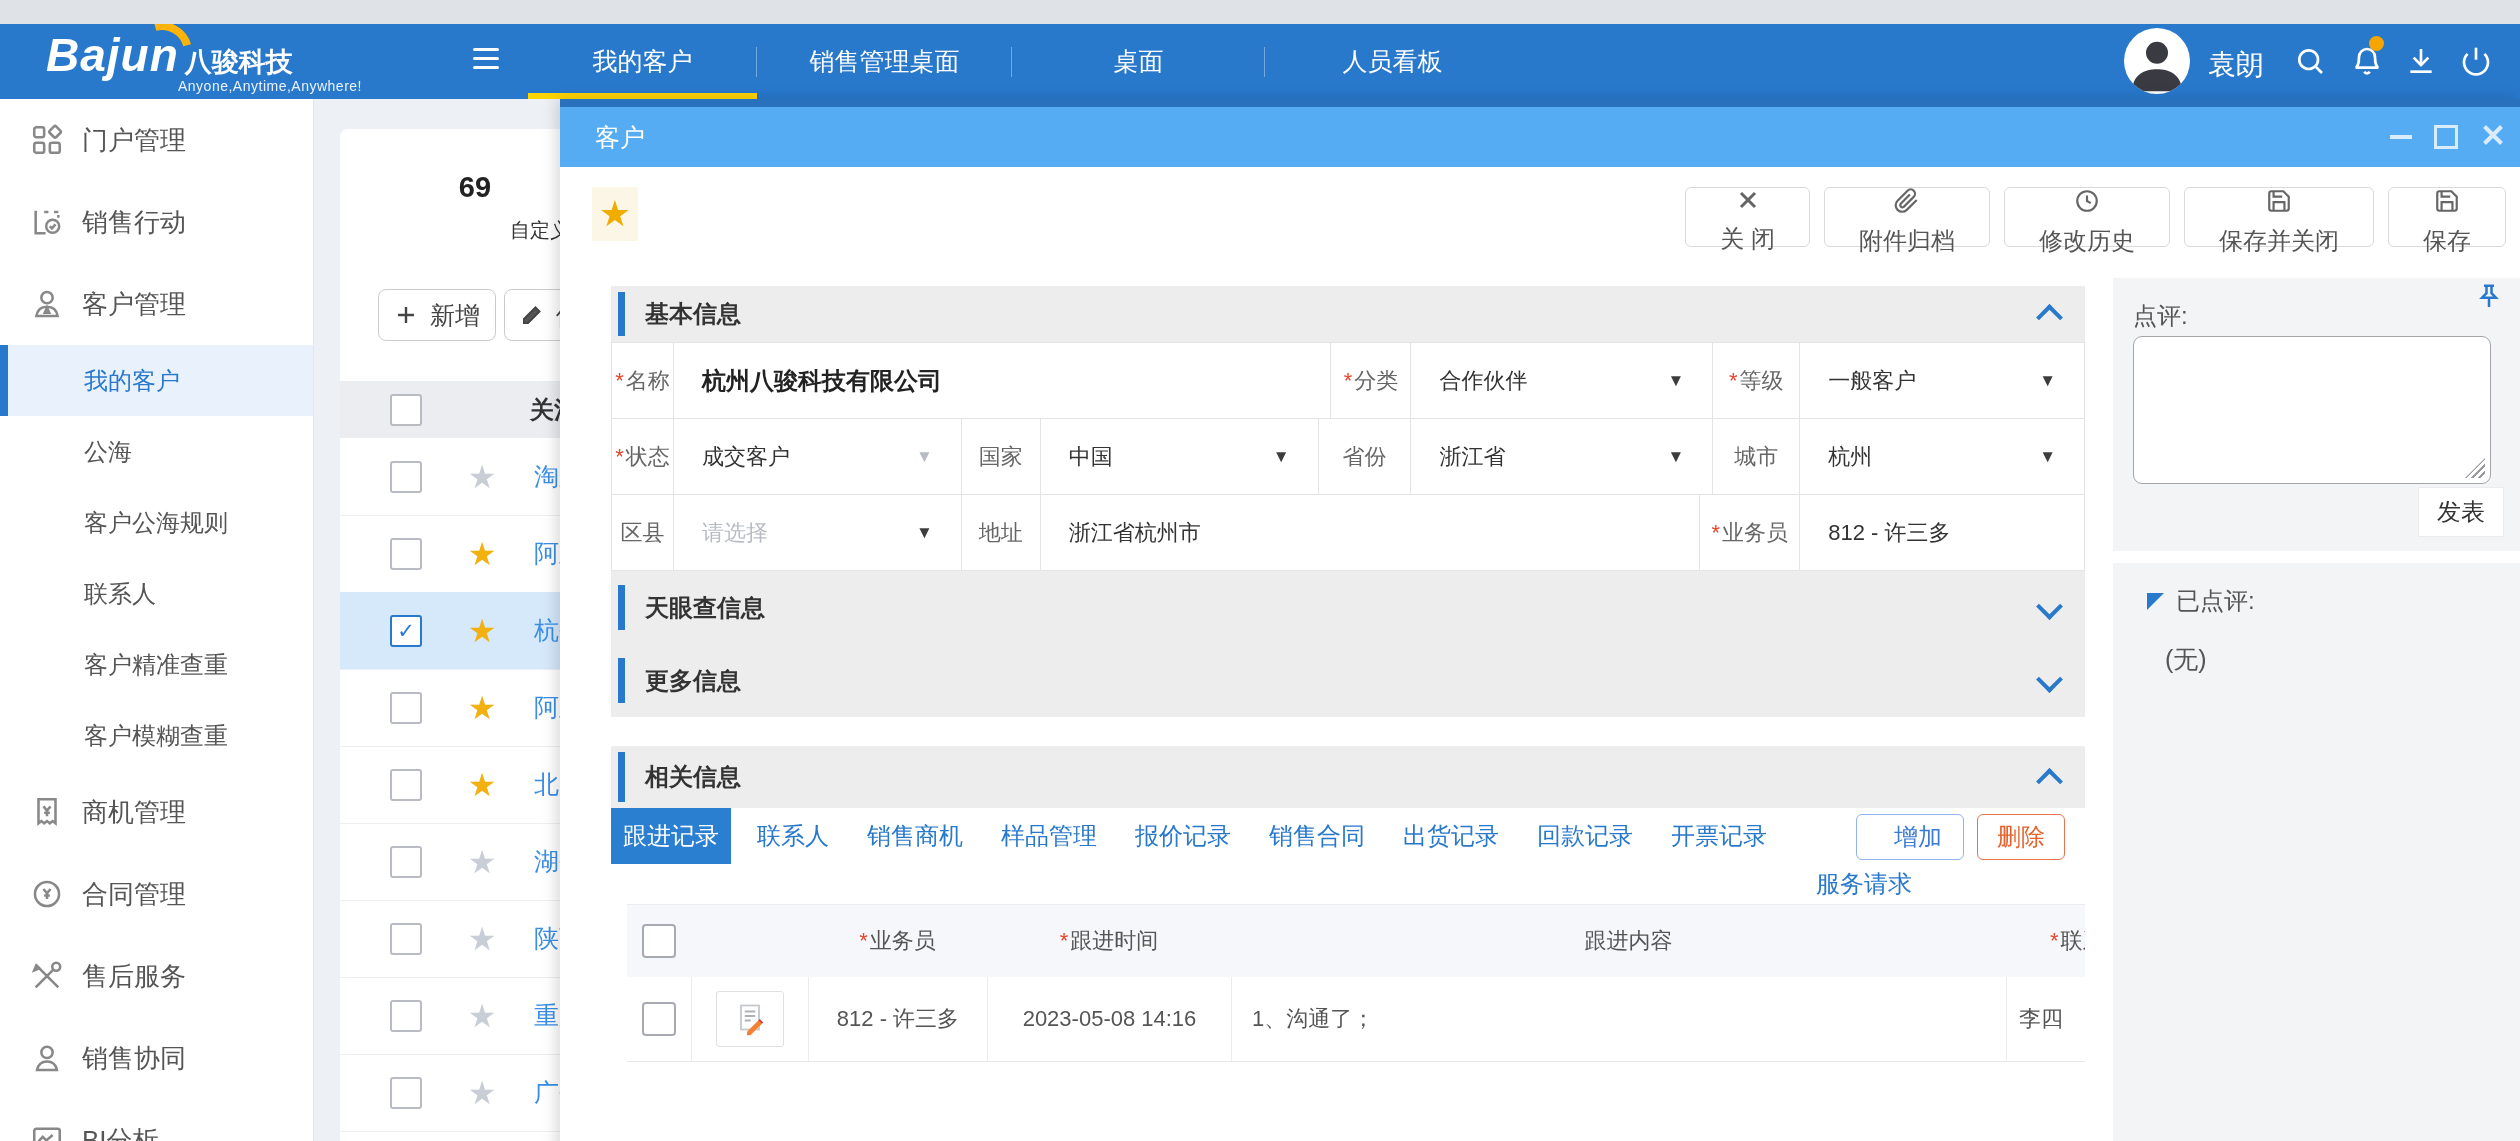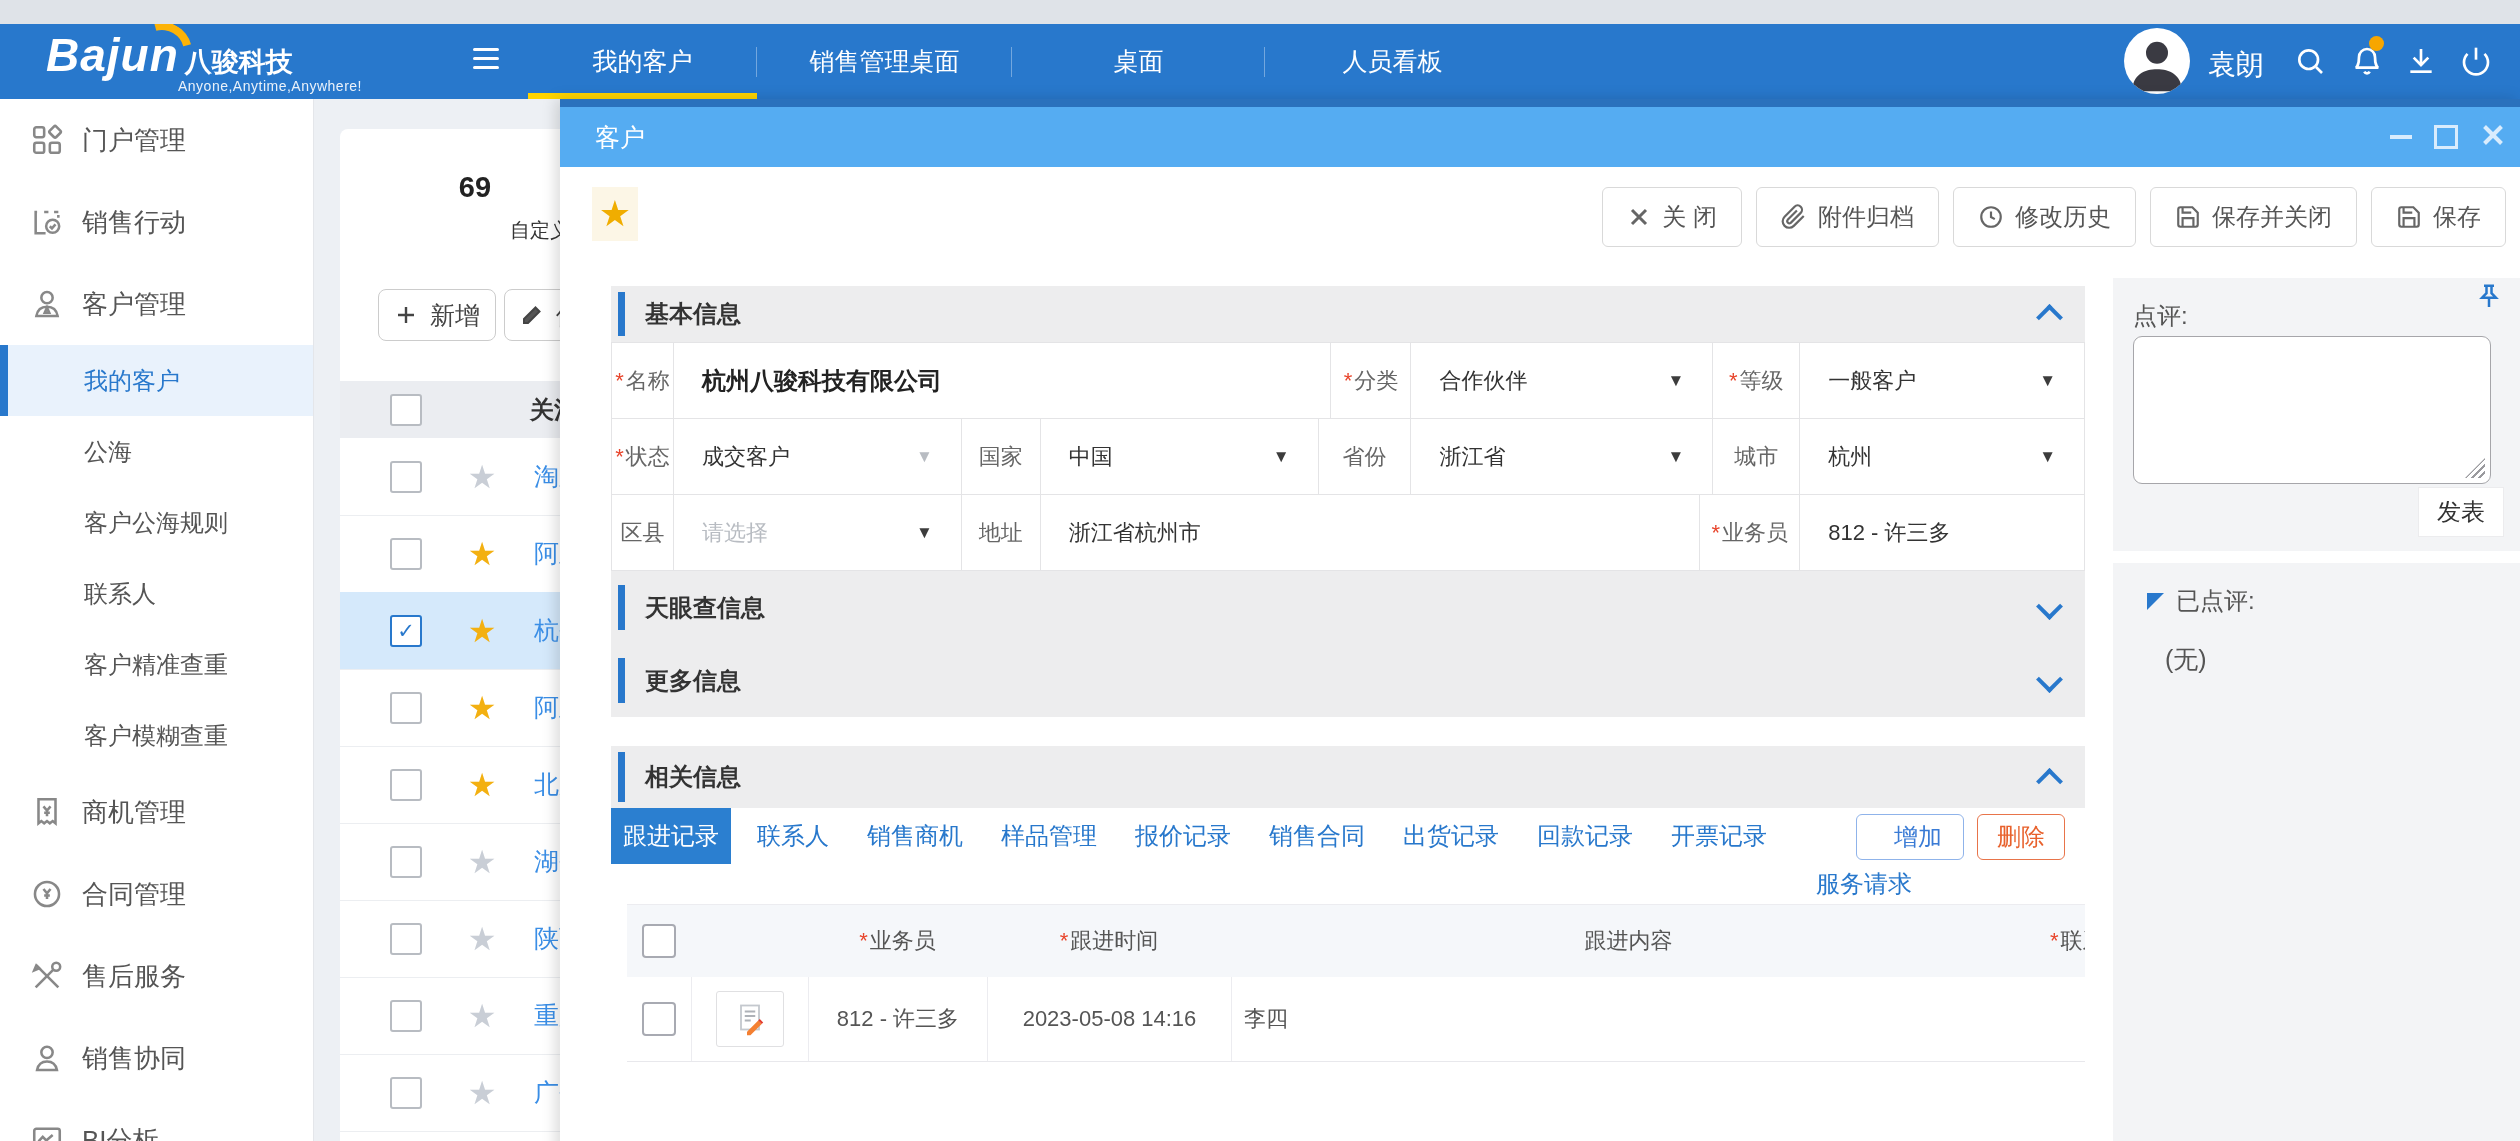--- a/index.html
+++ b/index.html
@@ -68,22 +68,22 @@
   .win-max{position:absolute;right:62px;top:18px;width:18px;height:18px;border:3px solid #d9ecfd;cursor:pointer;}
   .win-close{position:absolute;right:14px;top:14px;width:28px;height:28px;cursor:pointer;}
   .win-close::before,.win-close::after{content:"";position:absolute;left:13px;top:2px;width:4px;height:24px;background:#d9ecfd;}
   .win-close::before{transform:rotate(45deg);} .win-close::after{transform:rotate(-45deg);}
 
   .modal-toolbar{height:98px;position:relative;background:#fff;}
   .fav-tile{position:absolute;left:32px;top:20px;width:46px;height:54px;background:#fcf6e6;
     display:flex;align-items:center;justify-content:center;}
   .fav-star{color:#f0ad00;font-size:36px;}
   .toolbar-btns{position:absolute;right:14px;top:20px;display:flex;gap:14px;}
-  .tb-btn{height:58px;padding:0 24px;border:1px solid #d9d9d9;border-radius:6px;background:#fff;
-    display:flex;align-items:center;gap:11px;font-size:24px;color:#555;cursor:pointer;}
+  .tb-btn{height:58px;padding:0 34px;border:1px solid #d9d9d9;border-radius:6px;background:#fff;
+    display:flex;align-items:center;gap:11px;font-size:24px;color:#555;cursor:pointer;flex-direction:column;}
 
   .modal-body{position:absolute;left:0;top:166px;width:1960px;height:900px;background:#fff;}
   .form-col{position:absolute;left:51px;top:0;width:1474px;height:900px;overflow:hidden;}
 
   .sec-header{position:relative;height:56px;background:#ededee;display:flex;align-items:center;padding-left:34px;}
   .sec-header::before{content:"";position:absolute;left:7px;top:6px;bottom:6px;width:7px;background:#2878cc;}
   .sec-title{font-size:24px;font-weight:bold;color:#333;}
   .chev{position:absolute;right:26px;width:15px;height:15px;border-left:4px solid #2878cc;border-bottom:4px solid #2878cc;cursor:pointer;}
   .chev.up{transform:rotate(135deg);top:22px;}
   .chev.down{transform:rotate(-45deg);top:16px;}
@@ -612,20 +612,21 @@
                       <rect x="6" y="3" width="12" height="16" fill="#fff" stroke="#c4c8ce" stroke-width="1.2"></rect>
                       <path d="M8.5 7h7M8.5 10h7M8.5 13h4" stroke="#aeb2b8" stroke-width="1.2"></path>
                       <path d="M10 20.5l7.5-7.5 2.3 2.3-7.5 7.5H10z" fill="#f48032"></path>
                       <path d="M17.5 13l2.3 2.3 1-1-2.3-2.3z" fill="#e23b2e"></path>
                     </svg>
                 </span>
               </div>
             </div>
             <div class="fc c2">812 - 许三多</div>
             <div class="fc c3">2023-05-08 14:16</div>
+            <div class="fc c4">1、沟通了；</div>
             <div class="fc c5">李四</div>
           </div>
         </div>
       </div>
 
       <div class="right-panel">
         <div class="panel-block1">
           <span class="cmt-label">点评:</span>
           <span class="pin">
             <svg width="30" height="30" viewBox="0 0 24 24" fill="none" stroke="#2878cc" stroke-width="2">

